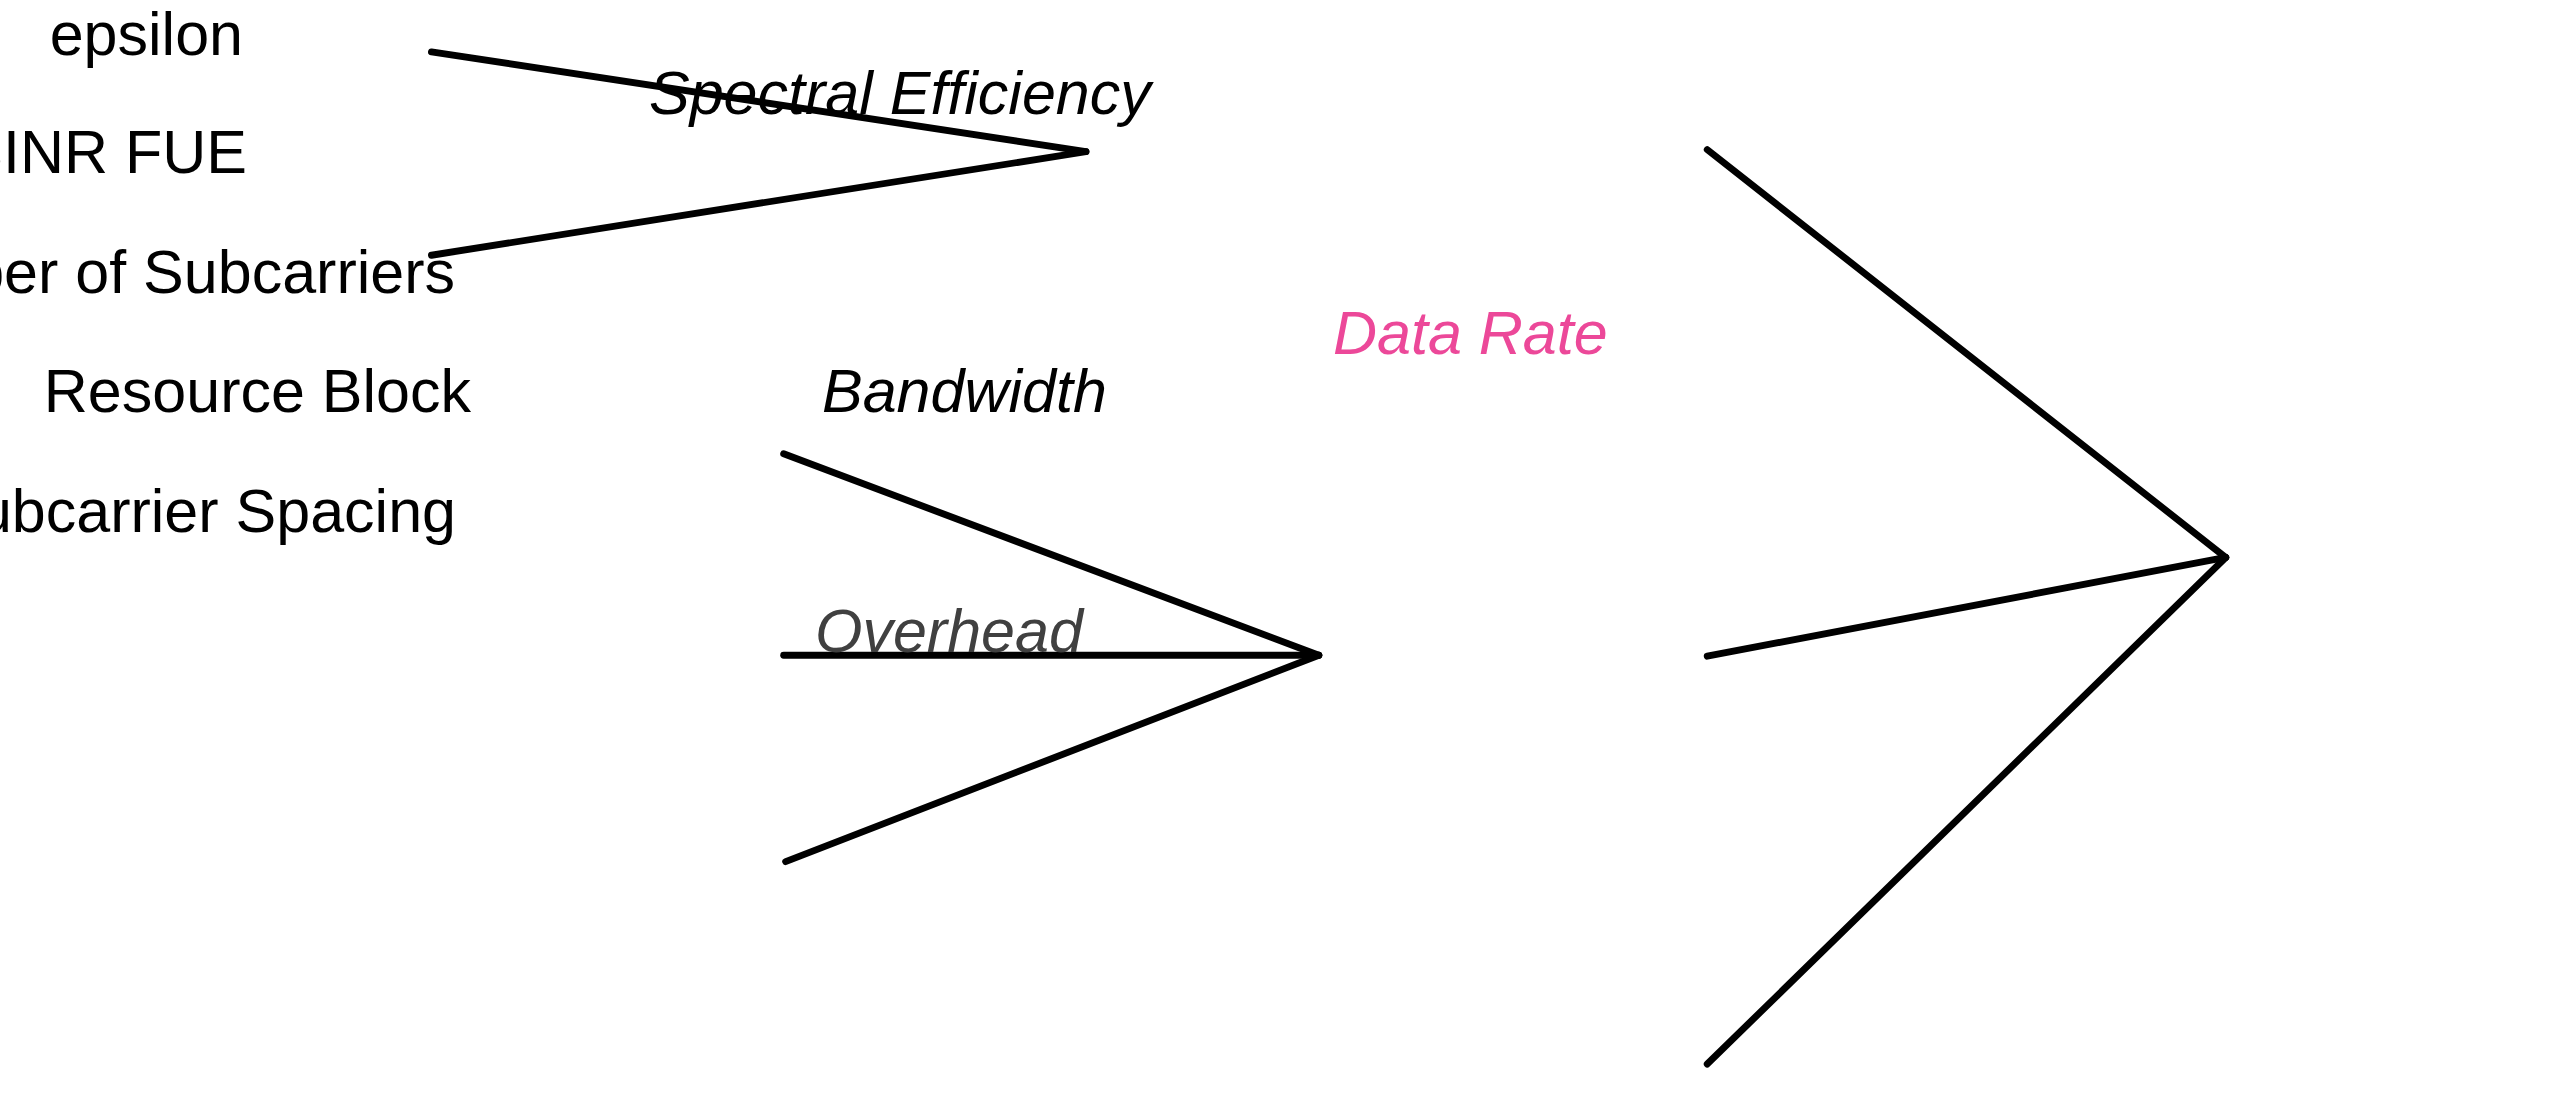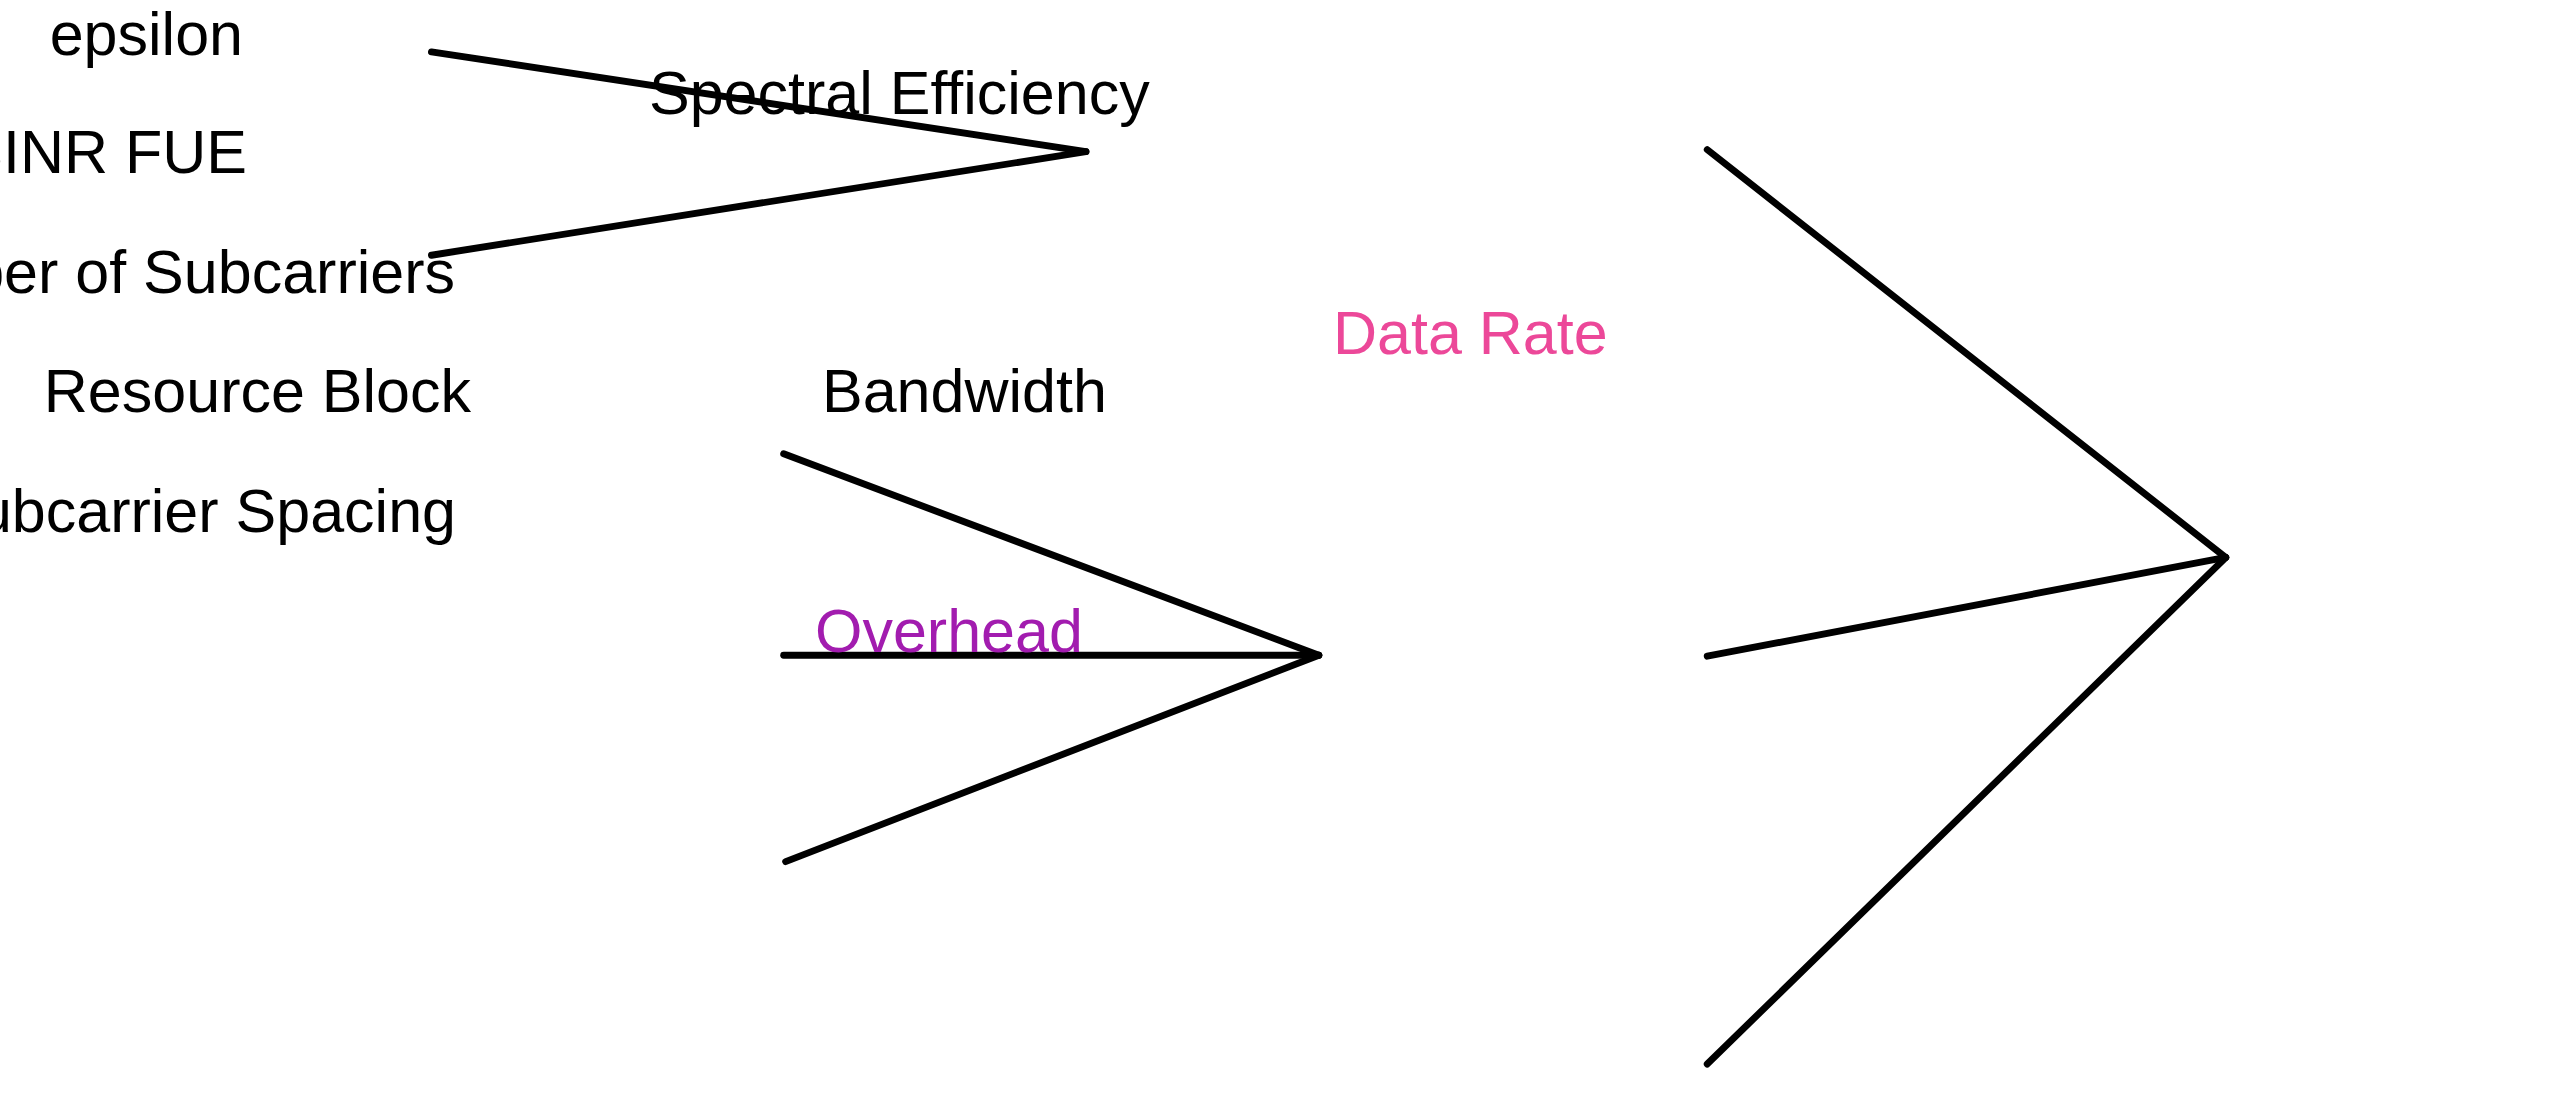--- a/index.html
+++ b/index.html
@@ -28,21 +28,21 @@
     font-family: "Liberation Sans", sans-serif;
     font-weight: 400;
     font-size: 61px;
     line-height: 1;
     white-space: nowrap;
     letter-spacing: 0px;
   }
   
   .align-right { text-align: right; transform: translate(-100%, -50%); }
   
-  .align-left  { text-align: center;  transform: translate(0, -50%); }
+  .align-left  { text-align: center;  transform: translate(0, -50%); font-style: italic; }
 </style>
 </head>
 <body>
 
 <div id="diagram-root" style="background: rgb(255, 255, 255); padding-left: 40px;">
 
   <svg id="edge-layer" viewBox="0 0 2633 1135" width="2576" height="2576" preserveAspectRatio="none" style="width:2576px;height:1110px;">
     <g stroke="#000000" stroke-width="7" stroke-linecap="round" fill="none">
       <line x1="441" y1="53" x2="1110" y2="155"></line>
       <line x1="441" y1="261" x2="1110" y2="155"></line>
@@ -62,18 +62,18 @@
   <div class="node-label align-left" style="left: 649px; top: 93px; color: rgb(0, 0, 0);">Spectral Efficiency</div>
 
   <div class="node-label align-right" style="left: 455px; top: 272px; color: rgb(0, 0, 0);">Number of Subcarriers</div>
 
   <div class="node-label align-right" style="left: 429px; top: 391px; color: rgb(0, 0, 0); margin-left: 42px;">Resource Block</div>
 
   <div class="node-label align-right" style="left: 456px; top: 511px; color: rgb(0, 0, 0);">Subcarrier Spacing</div>
 
   <div class="node-label align-left" style="left: 792px; top: 391px; color: rgb(0, 0, 0); margin-left: 30px;">Bandwidth</div>
 
-  <div class="node-label align-left" style="left: 815px; top: 631px; color: #a21caf;">Overhead</div>
+  <div class="node-label align-left" style="left: 815px; top: 631px; color: #404040;">Overhead</div>
 
   <div class="node-label align-left" style="left: 1333px; top: 333px; color: #ec4899;">Data Rate</div>
 
 </div>
 
 
 </body></html>

